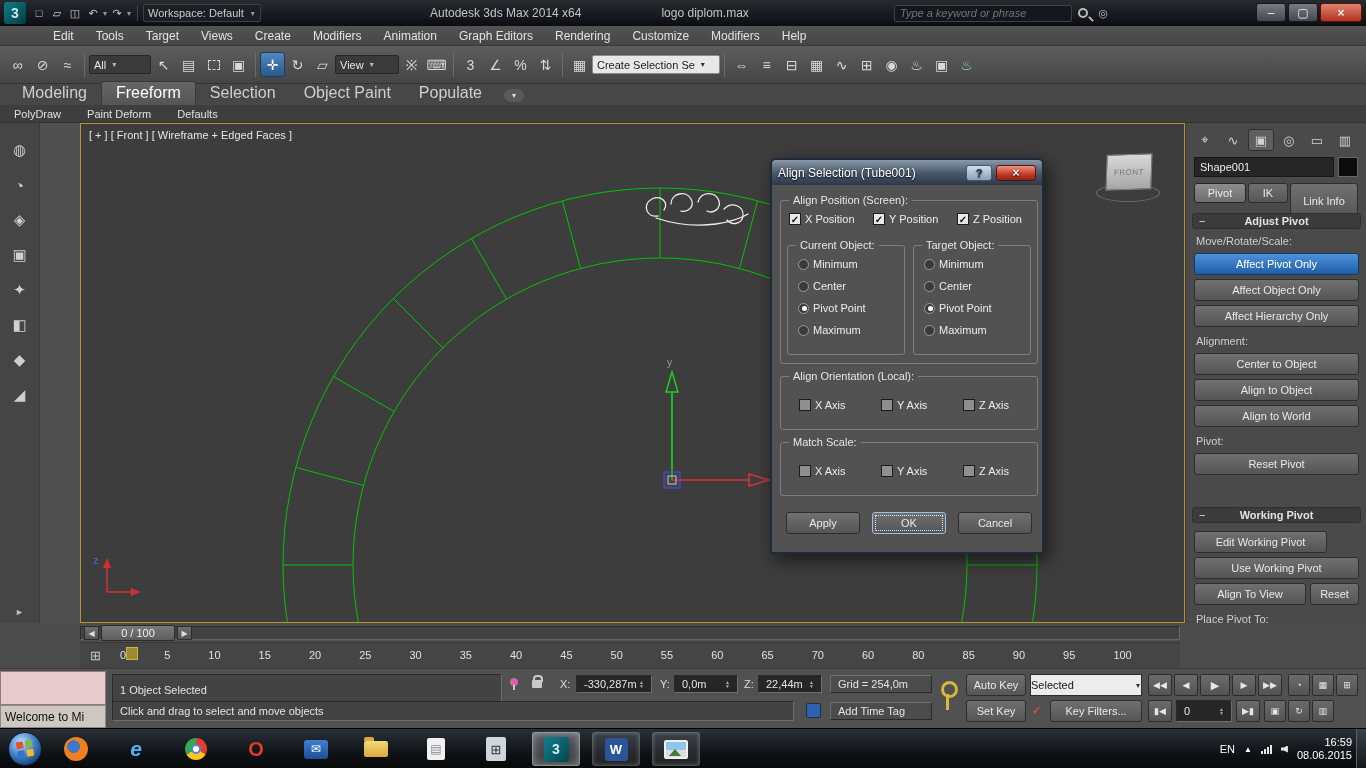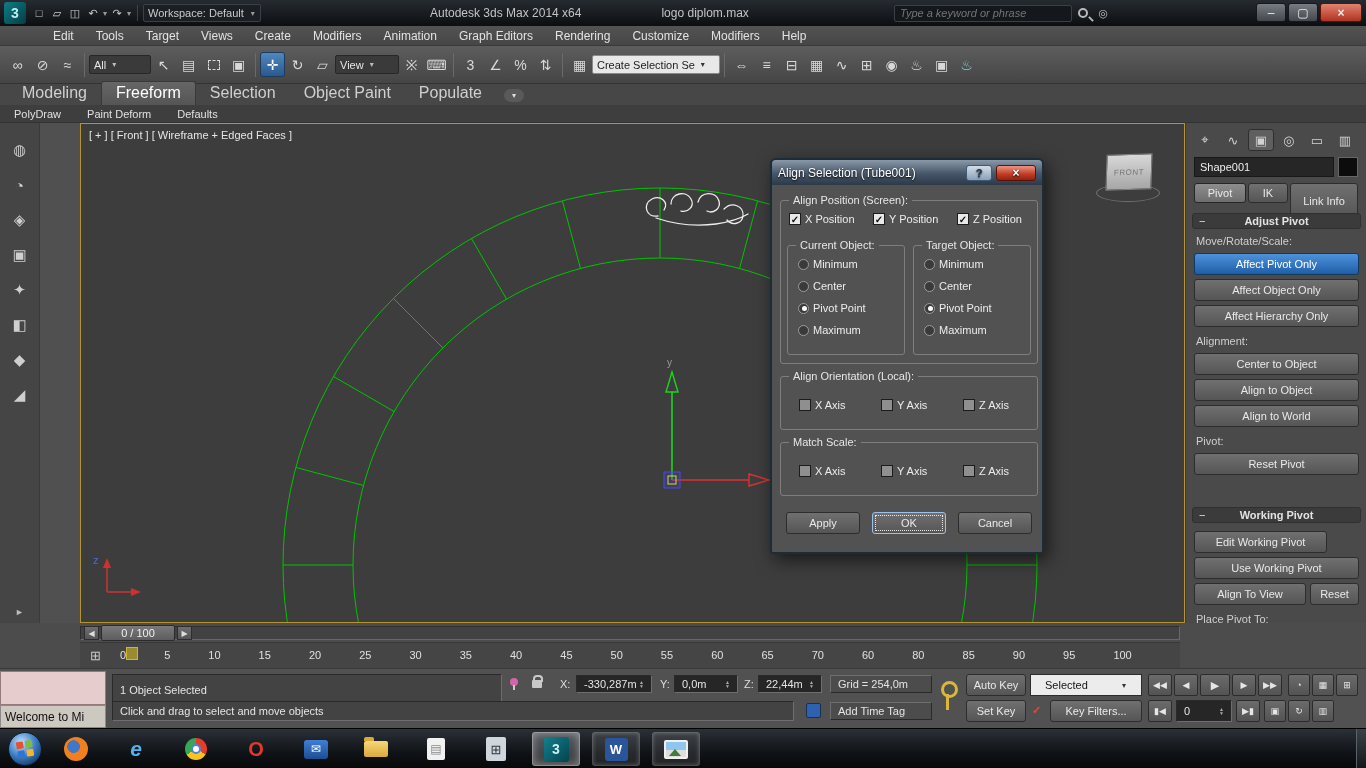--- a/index.html
+++ b/index.html
@@ -102,21 +102,21 @@
 .slabel{position:absolute;font-size:11px;color:#dedede}
 .spinner{display:flex;flex-direction:column;margin-left:auto;font-size:5px;color:#aaa;line-height:4px}
 .pin{width:8px;height:8px;border-radius:50%;background:#d465ab;position:relative}
 .pin::after{content:"";position:absolute;left:3px;top:7px;width:2px;height:5px;background:#c9c9c9}
 .lock{width:10px;height:8px;background:#c9c9c9;border-radius:1px;position:relative;margin-top:5px}
 .lock::before{content:"";position:absolute;left:1px;top:-5px;width:6px;height:5px;border:2px solid #c9c9c9;border-bottom:none;border-radius:4px 4px 0 0}
 .keyicon{position:relative;width:14px;height:30px}
 .keyicon::before{content:"";position:absolute;left:1px;top:0;width:11px;height:11px;border:3px solid #d8b73a;border-radius:50%}
 .keyicon::after{content:"";position:absolute;left:6px;top:13px;width:3px;height:16px;background:#d8b73a}
 .isolate{width:15px;height:15px;background:#2e62b0;border:1px solid #16324c;border-radius:2px}
-.ddmode{position:absolute;background:#ececec;border:1px solid #2c2c2c;color:#141414;font-size:11px;display:flex;align-items:center;padding:0 14px}
+.ddmode{position:absolute;background:#ececec;border:1px solid #2c2c2c;color:#141414;font-size:11px;display:flex;align-items:center;padding:0 0}
 .ddmode .ddarr{margin-left:auto;color:#333}
 .pbtn{position:absolute;height:22px;background:linear-gradient(#6b6b6b,#535353);border:1px solid #2c2c2c;border-radius:2px;color:#e6e6e6;font-size:9px;display:flex;align-items:center;justify-content:center}
 .redchk{color:#e04a3a;font-size:11px;font-weight:bold}
 
 
 #welcome{position:absolute;left:0;top:2px;width:106px;height:58px;z-index:6}
 #welcome .body{position:absolute;left:0;top:0;width:106px;height:34px;background:#e6cccc;border:1px solid #96787f}
 #welcome .cap{position:absolute;left:0;top:34px;width:106px;height:23px;background:#cdc9c1;border:1px solid #8a8a8a;color:#111;font-size:12px;display:flex;align-items:center;padding:0 4px;white-space:nowrap;overflow:hidden}
 
 
@@ -610,16 +610,31 @@
       </div>
     <div class="task-btn activeapp" style="left:532px">
         <span class="ic-max">3</span>
       </div>
     <div class="task-btn open" style="left:592px">
         <span class="ic-word">W</span>
       </div>
     <div class="task-btn open" style="left:652px">
         <span class="ic-photo"></span>
       </div>
+    <div id="tray">
+      <span class="t">EN</span>
+      <span class="t" style="font-size:8px">▲</span>
+      <span class="netbars">
+          <i style="height:3px"></i>
+          <i style="height:5px"></i>
+          <i style="height:7px"></i>
+          <i style="height:9px"></i>
+        </span>
+      <span class="vol"></span>
+      <div id="clock">
+        <span>16:59</span>
+        <span>08.06.2015</span>
+      </div>
+    </div>
     <div id="showdesk"></div>
   </div>
 
 </div>
 
 </body></html>

